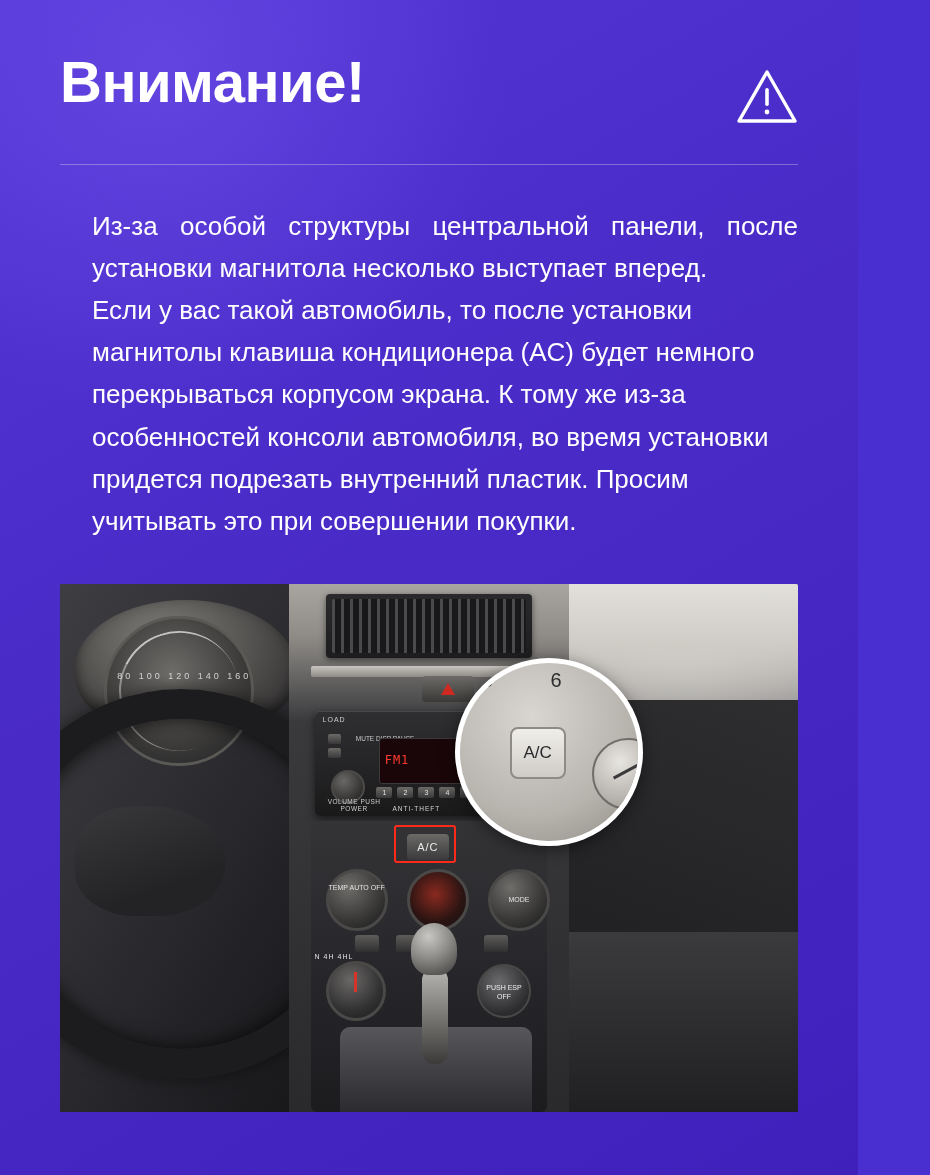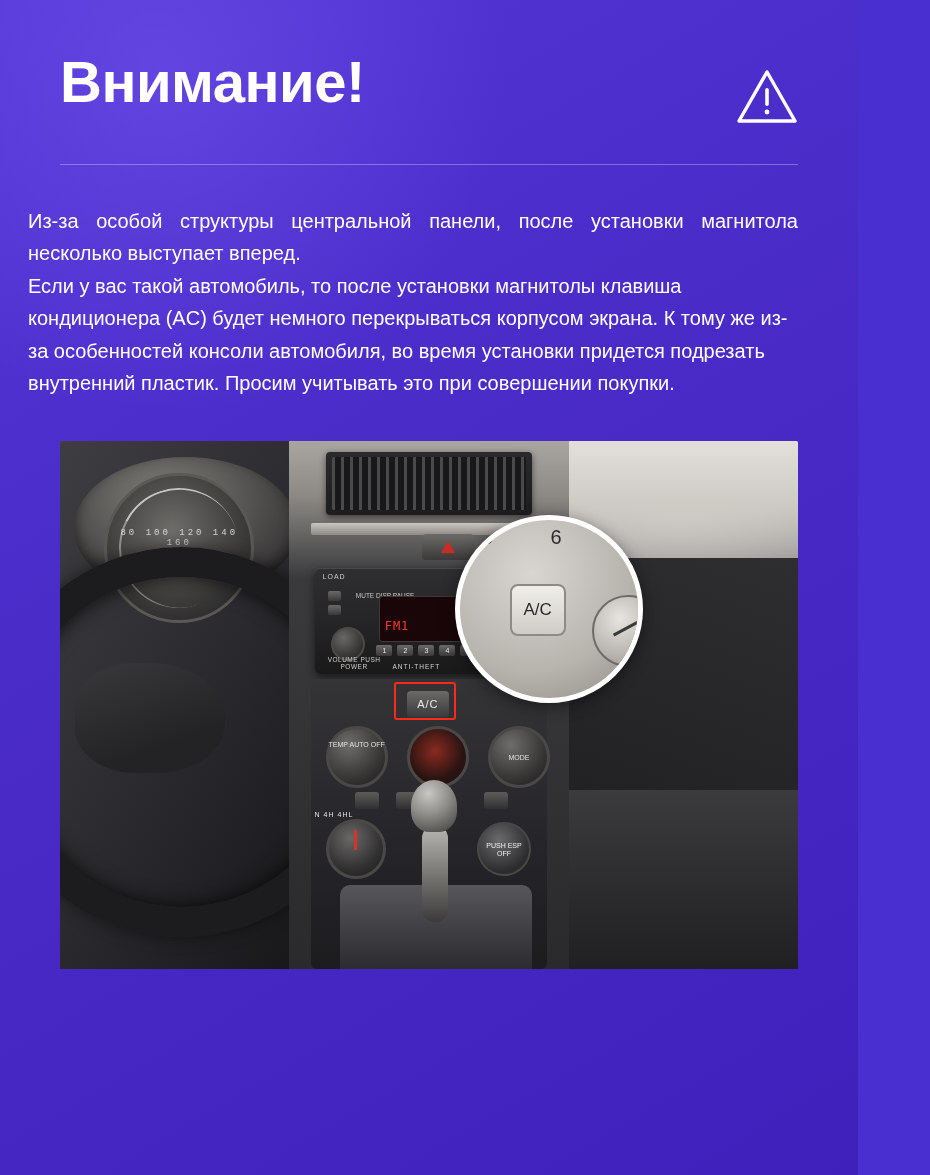--- a/index.html
+++ b/index.html
@@ -53,23 +53,23 @@
     flex: 0 0 auto;
   }
   .divider {
     position: relative;
     margin: 38px 60px 0 60px;
     height: 1px;
     background: rgba(255,255,255,0.30);
   }
   .body-text {
     position: relative;
-    margin: 40px 60px 0 28px;
+    margin: 40px 60px 0 92px;
     color: #ffffff;
-    font-size: 20px;
+    font-size: 26px;
     line-height: 1.62;
     text-align: justify;
     text-justify: inter-word;
   }
   .body-text p {
     margin: 0;
   }
   .body-text p.last {
     text-align: left;
   }
@@ -152,26 +152,25 @@
     inset: 12px;
     border-radius: 50%;
     border-top: 2px solid rgba(235,235,235,0.75);
     border-left: 2px solid rgba(235,235,235,0.45);
     transform: rotate(-18deg);
   }
   .gauge .nums {
     position: absolute;
     left: 0; right: 0;
     top: 52px;
-    text-align: center;
+    text-align: right;
     color: #e8e8e8;
     font-size: 9px;
     letter-spacing: 3px;
     opacity: 0.85;
-    font-family: Liberation Mono, monospace;
   }
   .gauge .unit {
     position: absolute;
     left: 0; right: 0;
     top: 74px;
     text-align: center;
     color: #cfcfcf;
     font-size: 7px;
     opacity: 0.8;
   }
@@ -284,21 +283,21 @@
   .radio .screen .l1 {
     position: absolute;
     right: 6px; top: 2px;
     color: #ff3b2f;
     font-family: "DejaVu Sans Mono", monospace;
     font-size: 11px;
     letter-spacing: 1px;
   }
   .radio .screen .l2 {
     position: absolute;
-    left: 5px; bottom: 8px;
+    left: 5px; bottom: 16px;
     color: #ff3b2f;
     font-family: "DejaVu Sans Mono", monospace;
     font-size: 12px;
     letter-spacing: 1px;
   }
   .radio .screen .l3 {
     position: absolute;
     right: 6px; bottom: 2px;
     color: #ff3b2f;
     font-family: "DejaVu Sans Mono", monospace;

